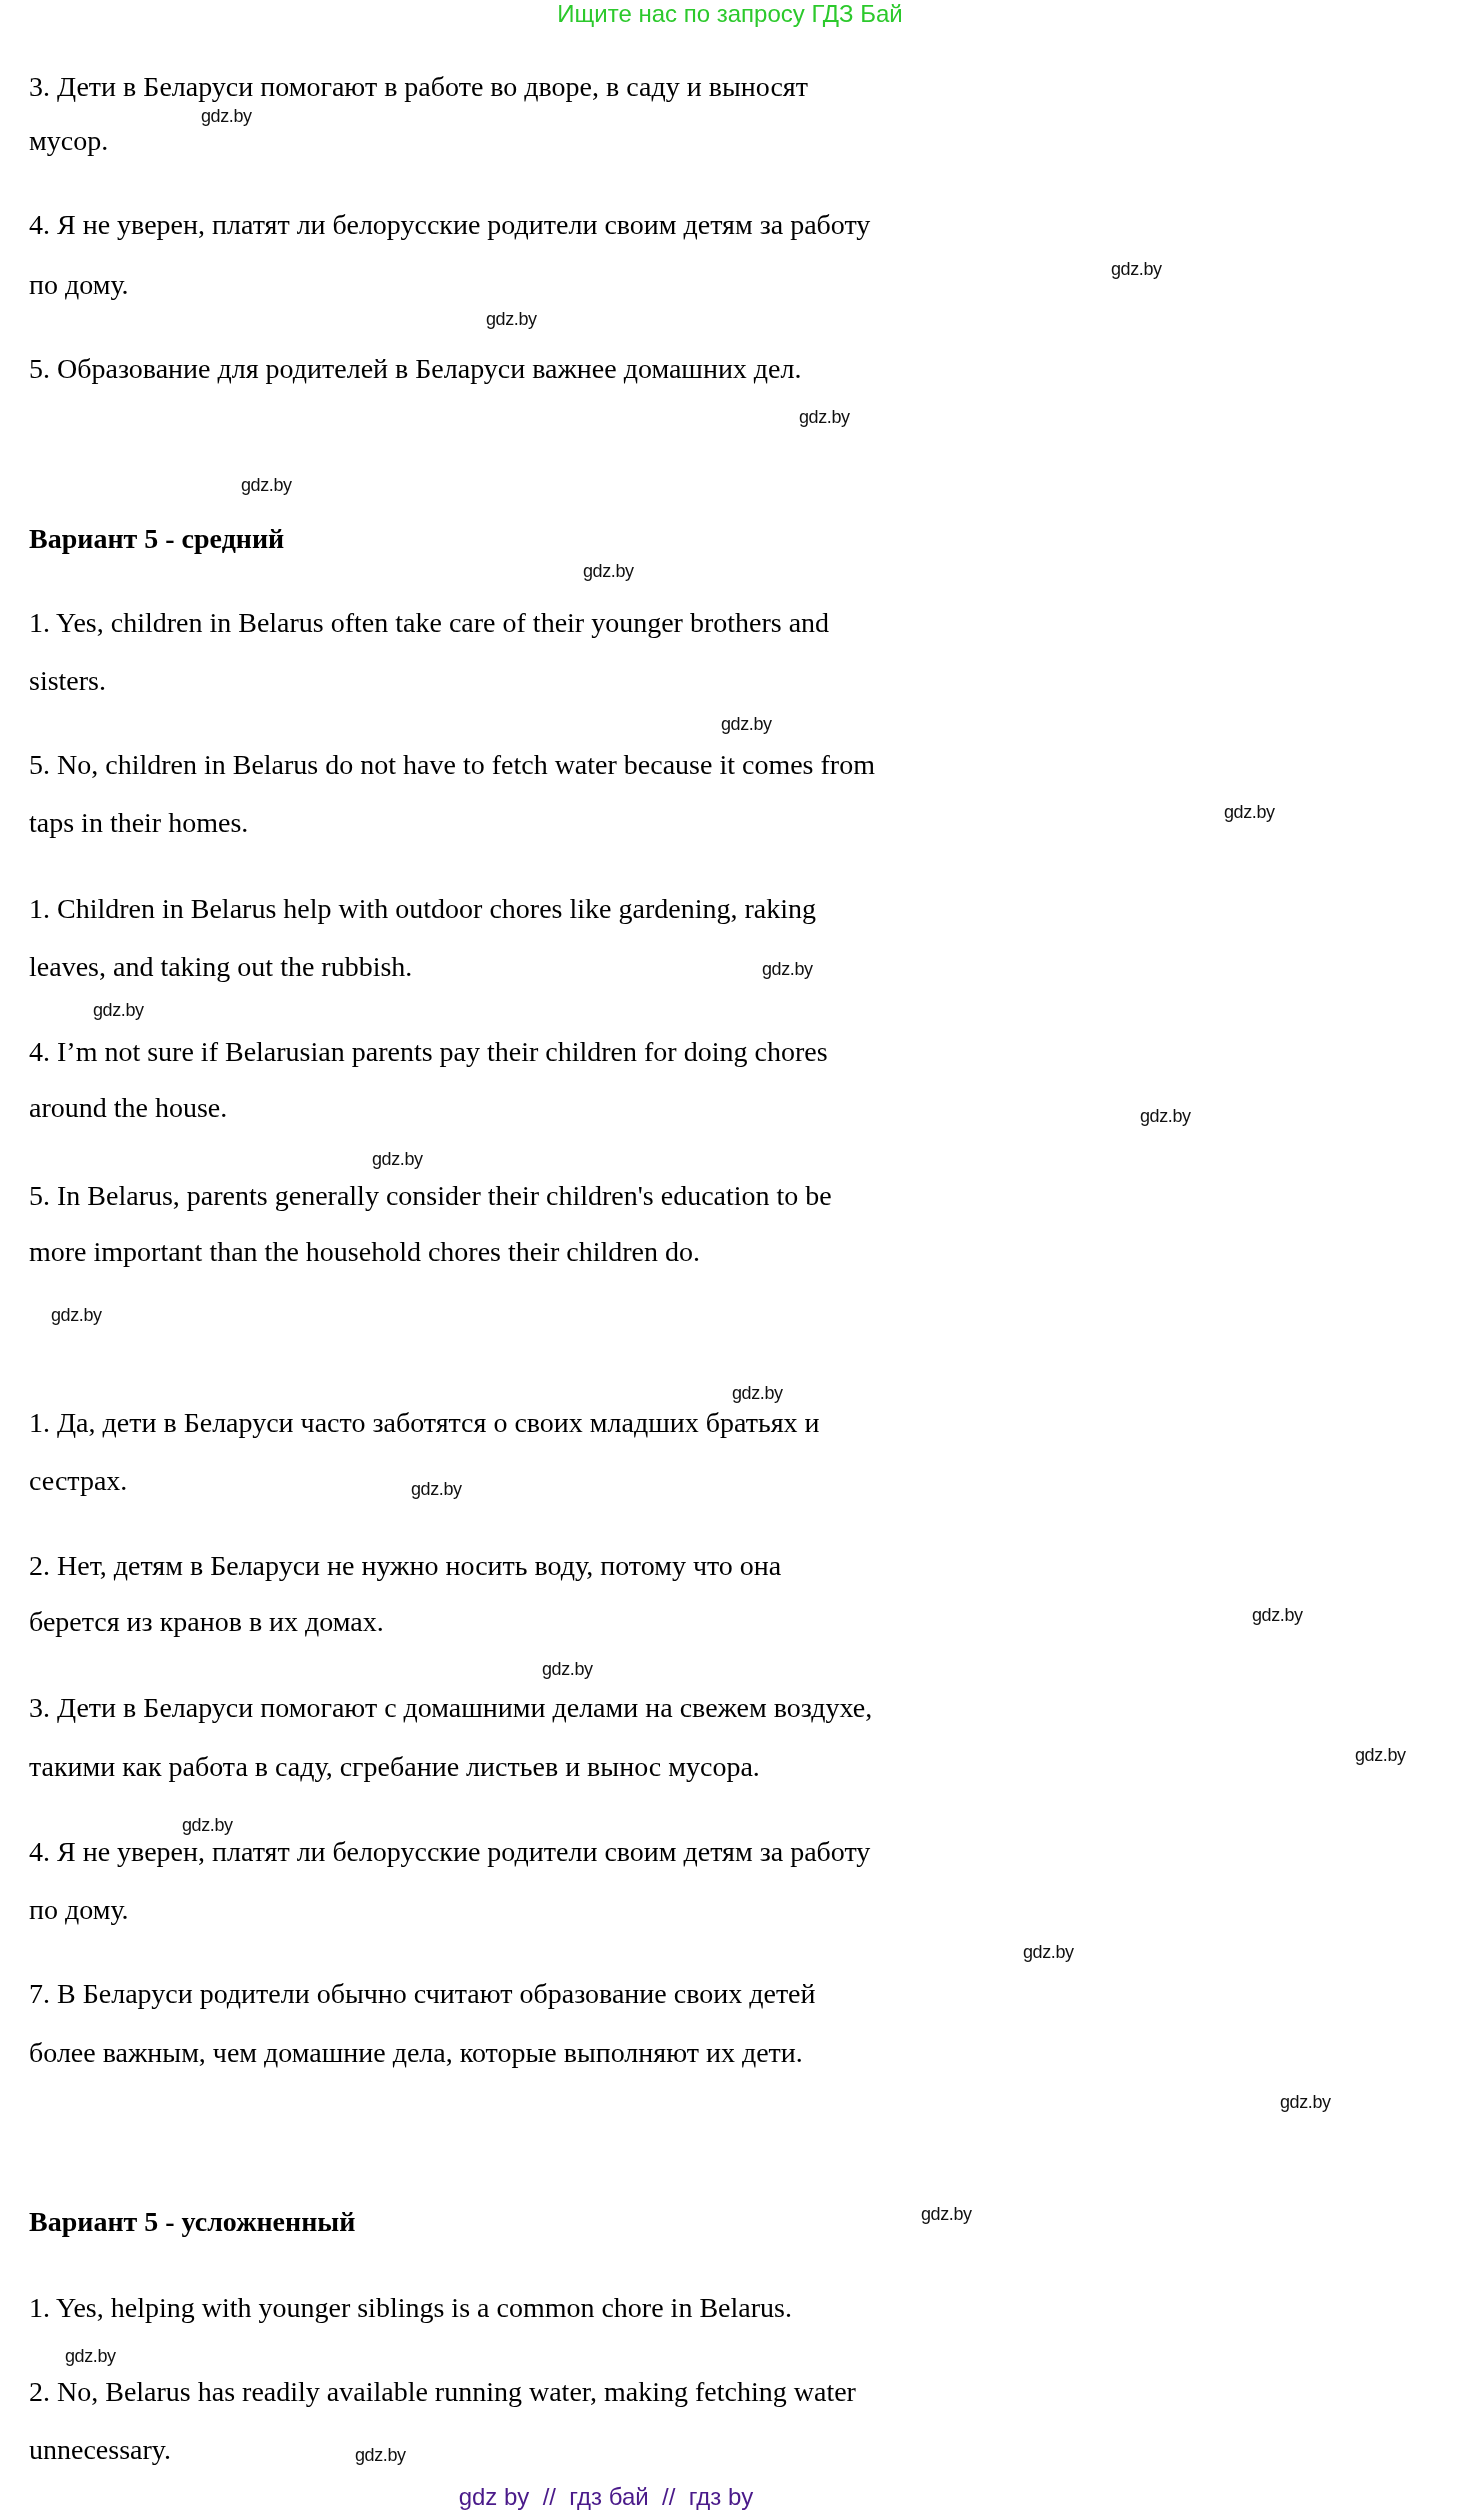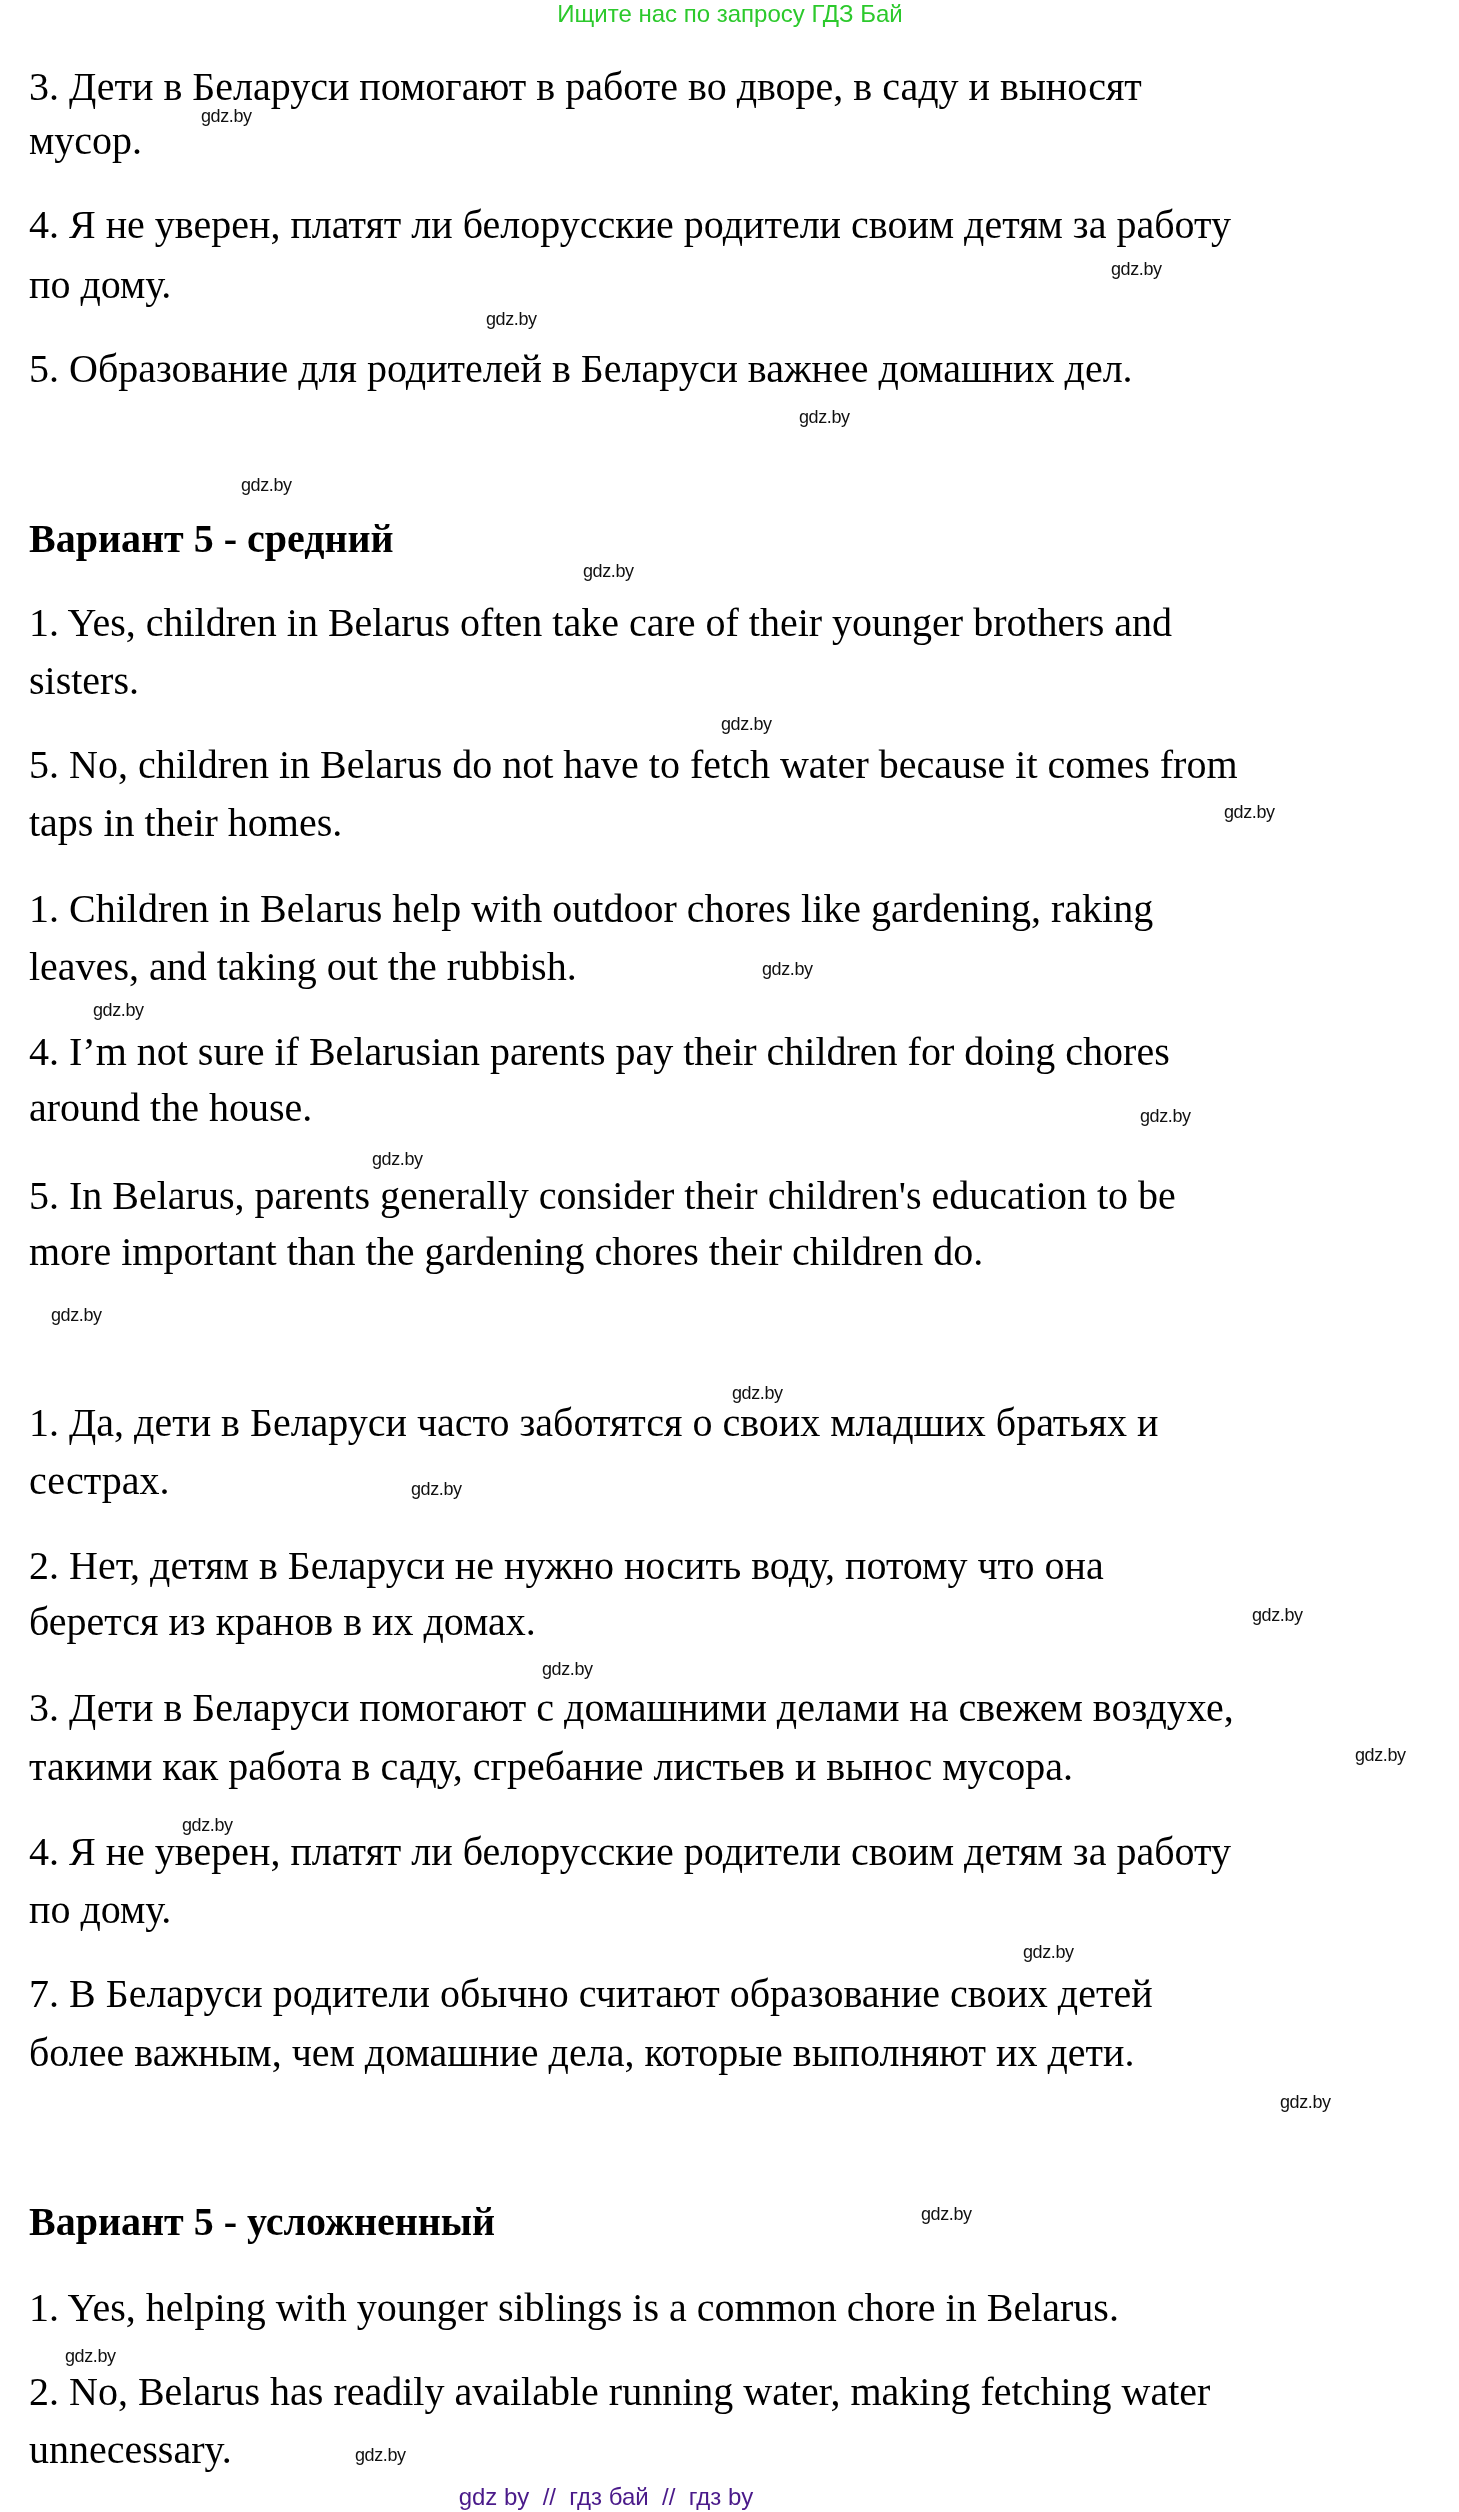--- a/index.html
+++ b/index.html
@@ -4,21 +4,21 @@
 <style>
   html, body { margin: 0; padding: 0; background: #ffffff; }
   body { width: 1460px; height: 2512px; position: relative; overflow: hidden; }
   .header {
     position: absolute; left: 0; top: 1.6px; width: 1460px; text-align: center;
     font-family: "Liberation Sans", sans-serif; font-size: 24px; line-height: 24px;
     color: #2cc92c;
   }
   .line {
     position: absolute; left: 29px; white-space: nowrap;
-    font-family: "Liberation Serif", serif; font-size: 40px; line-height: 40px;
+    font-family: "Liberation Serif", serif; font-size: 28px; line-height: 40px;
     color: #000000;
   }
   .heading { font-weight: bold; }
   .wm {
     position: absolute; white-space: nowrap;
     font-family: "Liberation Sans", sans-serif; font-size: 18px; line-height: 24px;
     color: #111111; letter-spacing: -0.4px;
   }
   .footer {
     position: absolute; left: 0; top: 2485px; width: 1212px; text-align: center;
@@ -41,21 +41,21 @@
 
 <div class="line" style="top:603px">1. Yes, children in Belarus often take care of their younger brothers and</div>
 <div class="line" style="top:661px">sisters.</div>
 <div class="line" style="top:745px">5. No, children in Belarus do not have to fetch water because it comes from</div>
 <div class="line" style="top:803px">taps in their homes.</div>
 <div class="line" style="top:889px">1. Children in Belarus help with outdoor chores like gardening, raking</div>
 <div class="line" style="top:947px">leaves, and taking out the rubbish.</div>
 <div class="line" style="top:1032px">4. I’m not sure if Belarusian parents pay their children for doing chores</div>
 <div class="line" style="top:1088px">around the house.</div>
 <div class="line" style="top:1176px">5. In Belarus, parents generally consider their children's education to be</div>
-<div class="line" style="top:1232px">more important than the gardening chores their children do.</div>
+<div class="line" style="top:1232px">more important than the household chores their children do.</div>
 
 <div class="line" style="top:1403px">1. Да, дети в Беларуси часто заботятся о своих младших братьях и</div>
 <div class="line" style="top:1461px">сестрах.</div>
 <div class="line" style="top:1546px">2. Нет, детям в Беларуси не нужно носить воду, потому что она</div>
 <div class="line" style="top:1602px">берется из кранов в их домах.</div>
 <div class="line" style="top:1688px">3. Дети в Беларуси помогают с домашними делами на свежем воздухе,</div>
 <div class="line" style="top:1747px">такими как работа в саду, сгребание листьев и вынос мусора.</div>
 <div class="line" style="top:1832px">4. Я не уверен, платят ли белорусские родители своим детям за работу</div>
 <div class="line" style="top:1890px">по дому.</div>
 <div class="line" style="top:1974px">7. В Беларуси родители обычно считают образование своих детей</div>

